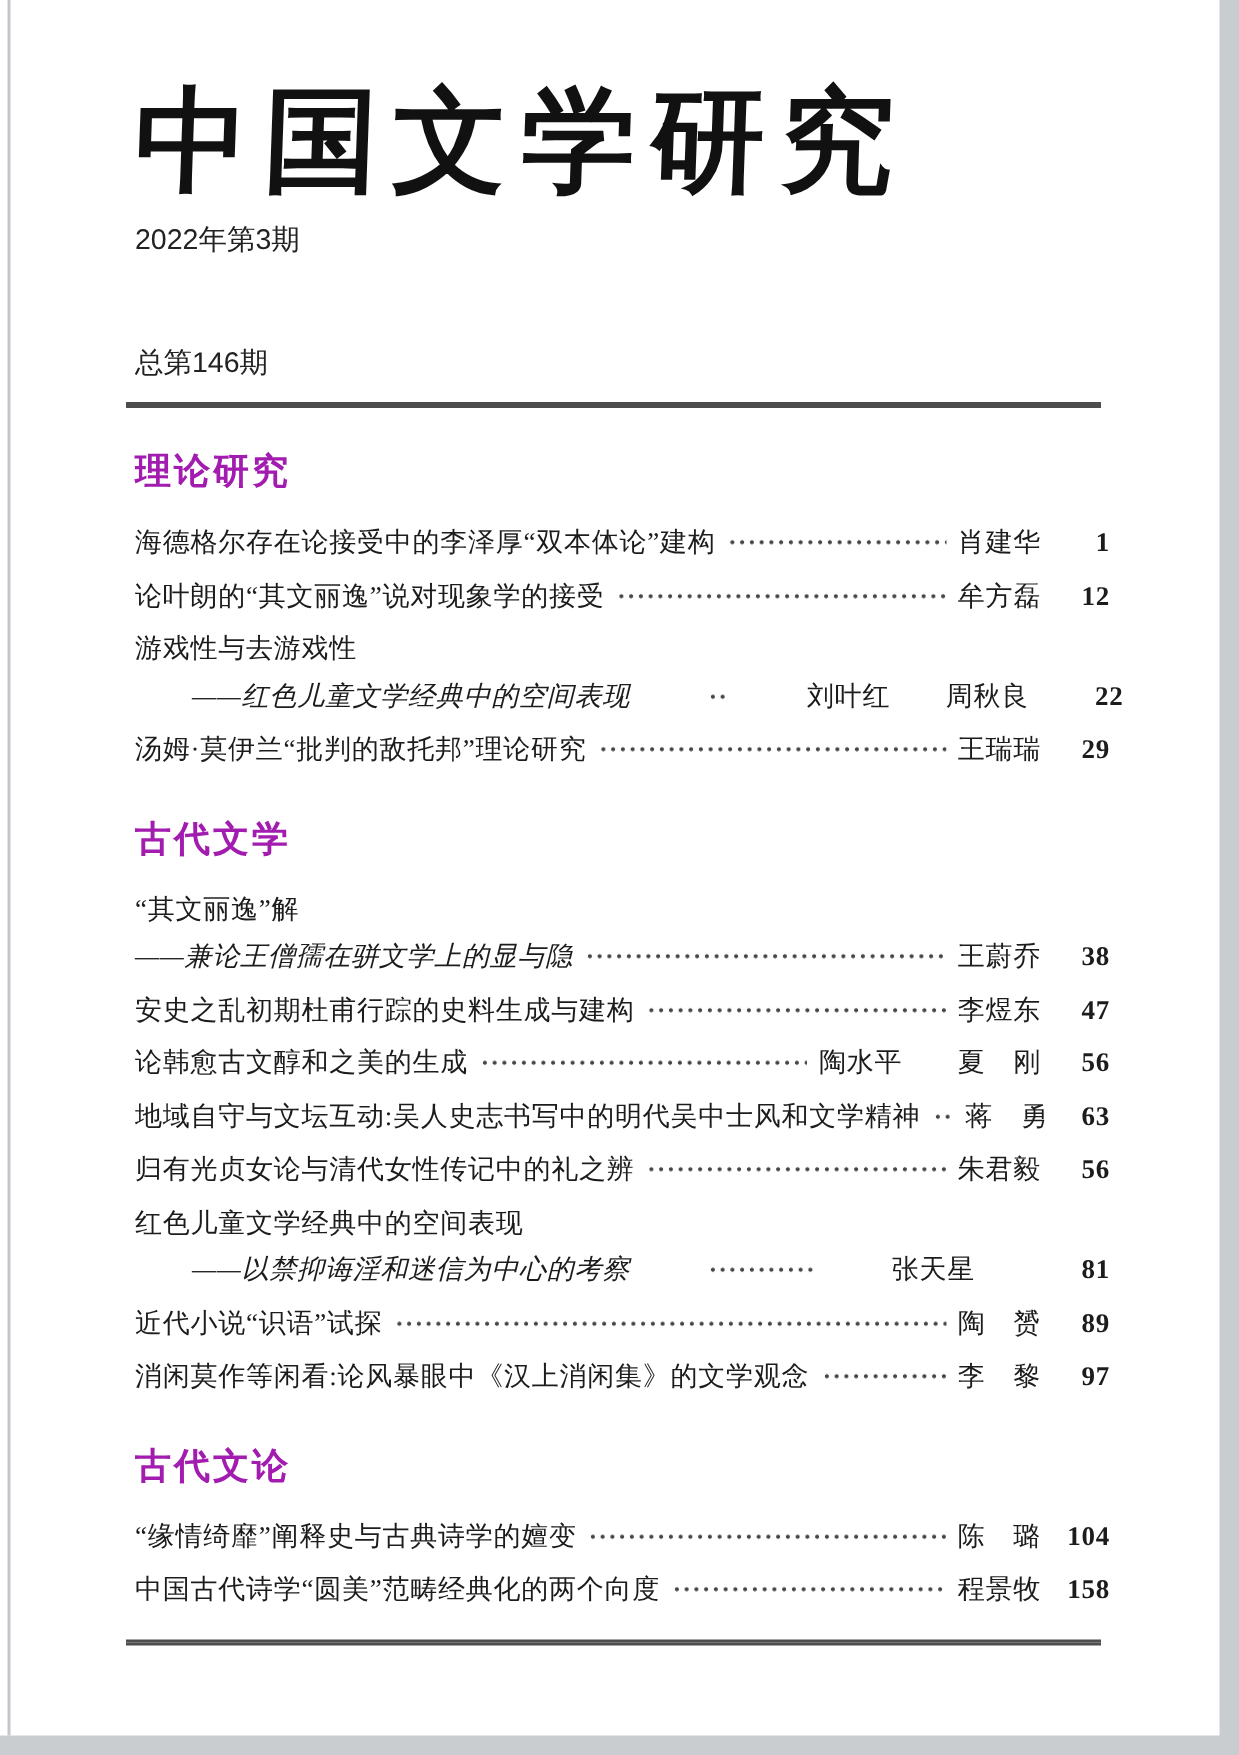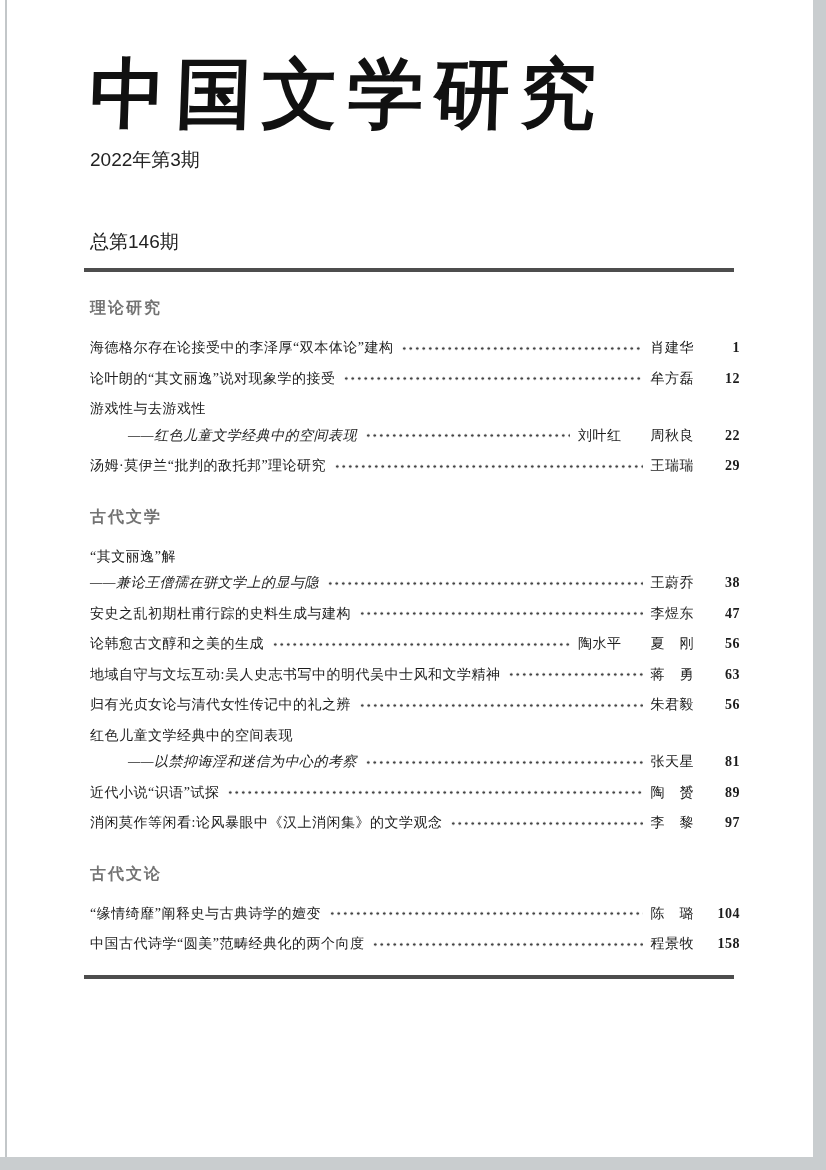--- a/index.html
+++ b/index.html
@@ -42,38 +42,38 @@
     margin-left: -6px;
     width: 650px;
     height: 3px;
     border-top: 2px solid #4d4d4d;
     border-bottom: 2px solid #4d4d4d;
   }
   .double-rule.bottom { margin-top: 22px; }
 
   
   .section-label {
-    font-size: 16px;
+    font-size: 24px;
     font-weight: 700;
     letter-spacing: 2px;
     margin: 32px 0 20px 0;
-    color:#737373;
+    color:#a21caf;
   }
   .section-label.first { margin-top: 26px; }
 
   .row {
     display: flex;
     align-items: baseline;
-    font-size: 14px;
+    font-size: 18px;
     line-height: 1.25;
     margin-bottom: 13px;
     letter-spacing: 0.5px;
   }
   .row.head-only { margin-bottom: 9px; }
-  .row.indent { padding-left: 38px; }
+  .row.indent { padding-left: 38px; gap: 44px; }
   .t { white-space: nowrap; }
   .kai { font-style: italic; }
   .leader {
     flex: 1 1 0;
     min-width: 14px;
     height: 1em;
     margin: 0 6px 0 8px;
     align-self: center;
     background-image: radial-gradient(circle, #444 1.1px, transparent 1.4px);
     background-size: 6.5px 6.5px;

